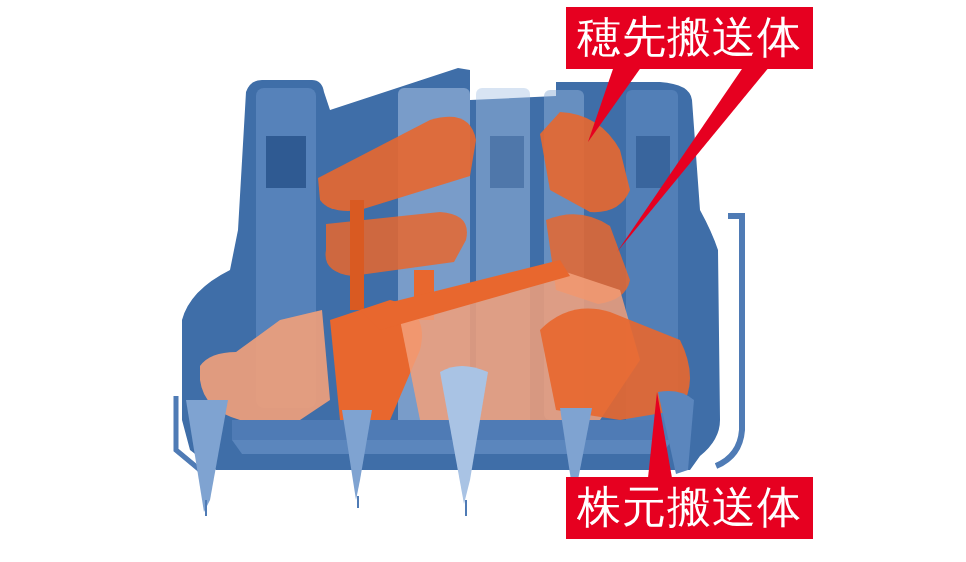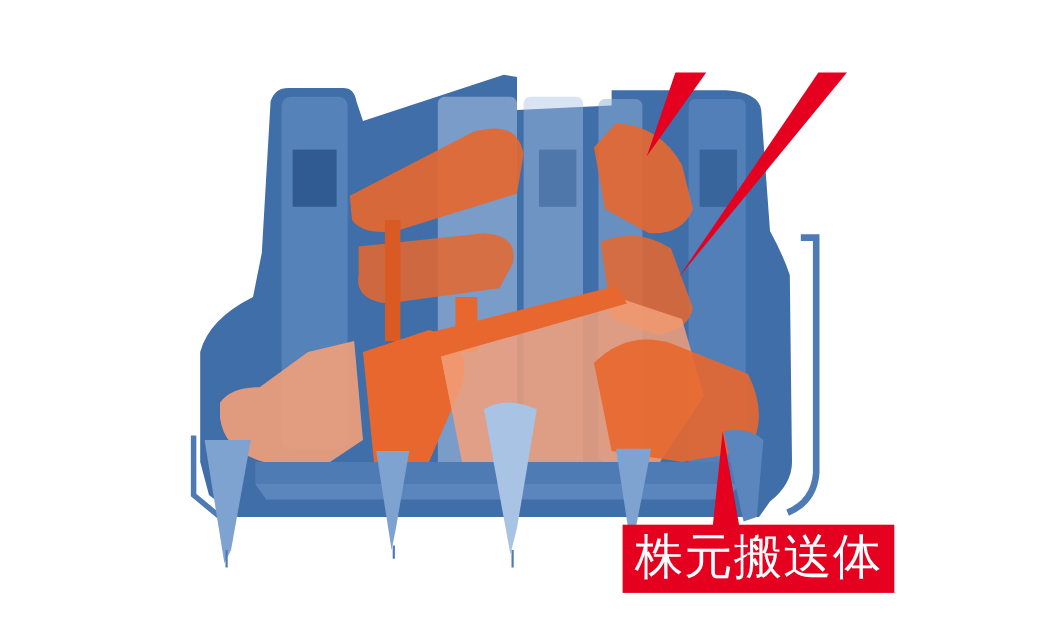--- a/index.html
+++ b/index.html
@@ -75,14 +75,15 @@
       <line x1="576" y1="496" x2="576" y2="508" stroke="#4f7bb5" stroke-width="2"></line>
     </g>
 
     <g>
       <polygon points="614,66 642,66 588,142" fill="#e60020"></polygon>
       <polygon points="744,66 770,66 617,252" fill="#e60020"></polygon>
       <polygon points="648,478 672,478 657,392" fill="#e60020"></polygon>
     </g>
   </svg>
 
+  <div class="label label-top">穂先搬送体</div>
   <div class="label label-bottom">株元搬送体</div>
 </div>
 
 </body></html>

